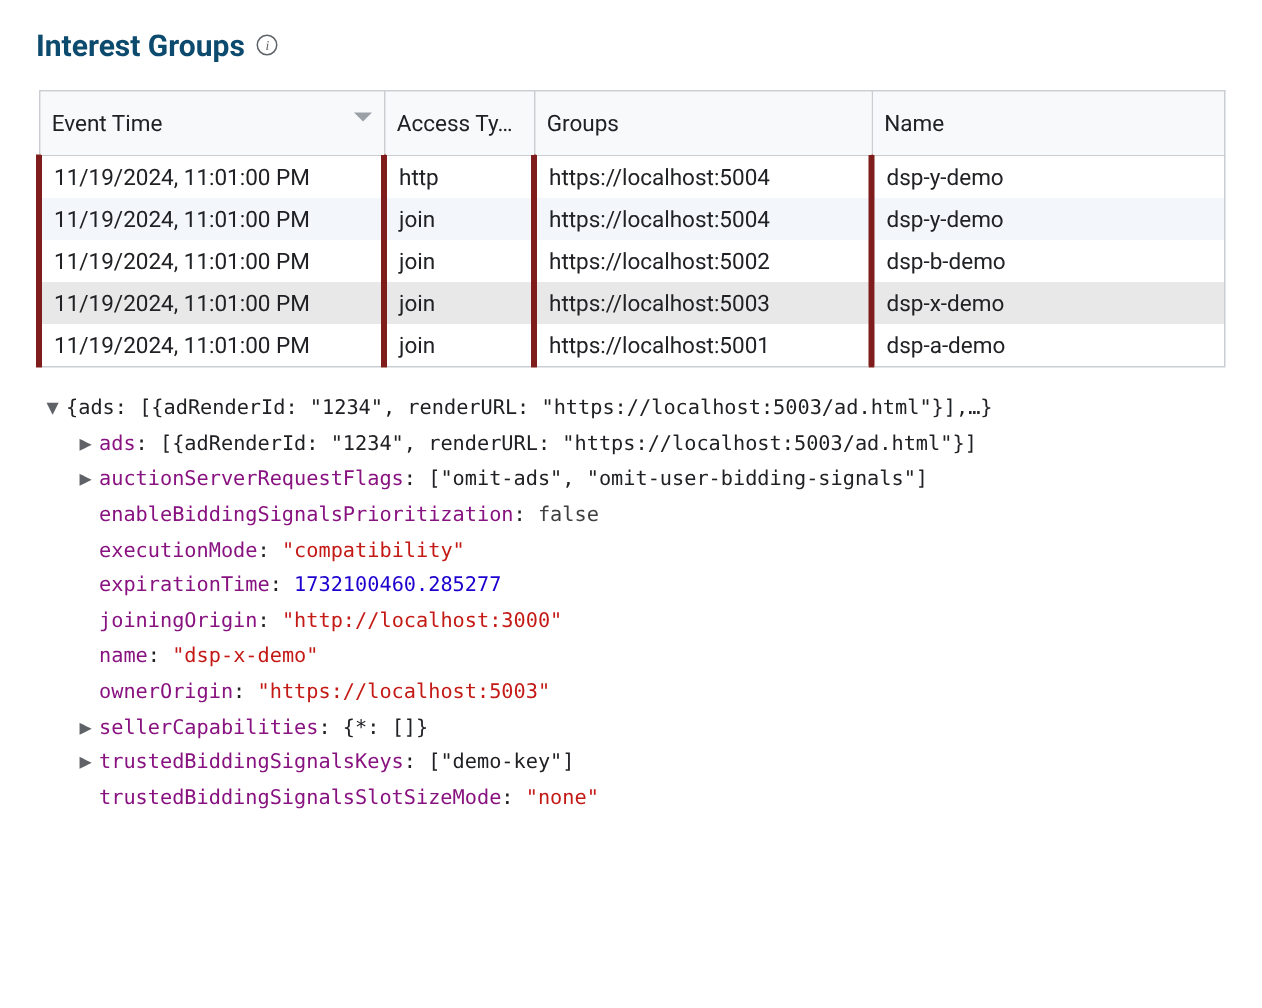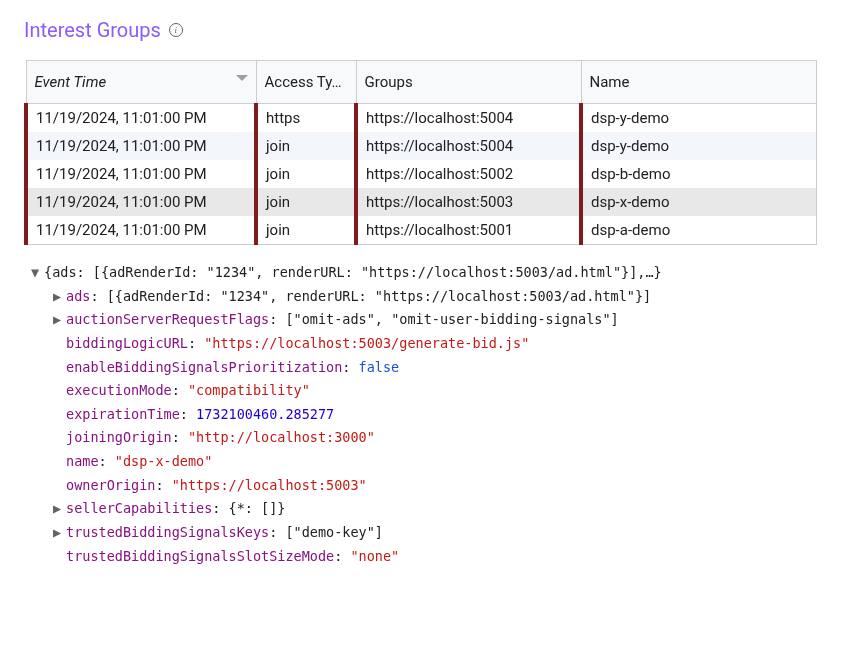--- a/index.html
+++ b/index.html
@@ -7,21 +7,21 @@
     margin: 0;
     padding: 0;
     font-family: -apple-system, BlinkMacSystemFont, "Segoe UI", Roboto, sans-serif;
     font-size: 14px;
     color: #202124;
     background: #fff;
     width: 841px;
   }
   .container { padding: 12px 24px 0 24px; }
   .title-row { display: flex; align-items: center; gap: 8px; margin: 6px 0 18px 0; }
-  .title { font-size: 20px; font-weight: 400; color: #8b5cf6; }
+  .title { font-size: 20px; font-weight: 700; color: #0c4a6e; }
   .info-icon {
     width: 14px; height: 14px; border: 1.2px solid #5f6368; border-radius: 50%;
     display: inline-flex; align-items: center; justify-content: center;
     font-size: 9px; color: #5f6368; font-family: Georgia, serif; font-style: italic;
     line-height: 1;
   }
   table.events {
     width: 100%; border-collapse: collapse; border: 1px solid #cacdd1;
     table-layout: fixed; font-size: 15px;
   }
@@ -34,39 +34,39 @@
     position: absolute; right: 8px; top: 14px;
     width: 0; height: 0; border-left: 6px solid transparent;
     border-right: 6px solid transparent; border-top: 6px solid #9aa0a6;
   }
   table.events td {
     padding: 5px 8px; border-left: 4px solid #7f1d1d; border-right: 1px solid #cacdd1;
     overflow: hidden; text-overflow: ellipsis; white-space: nowrap;
   }
   table.events tbody tr:nth-child(even) { background: #f3f6fb; }
   table.events tbody tr.selected { background: #e8e8e8 !important; }
-  .col-time { width: 230px; font-style: italic; }
+  .col-time { width: 230px; }
   .col-type { width: 100px; }
   .col-owner { width: 225px; }
   .col-name { width: auto; }
   .tree {
     font-family: ui-monospace, SFMono-Regular, "SF Mono", Menlo, Consolas, monospace;
     font-size: 13.5px; line-height: 1.75; margin-top: 16px; padding-left: 0;
     white-space: nowrap;
   }
   .tree-row { display: flex; align-items: baseline; }
   .disc {
     display: inline-block; width: 10px; text-align: center; margin-right: 4px;
     color: #5f6368; cursor: default; user-select: none;
   }
   .disc.blank { visibility: hidden; }
   .k-prop { color: #881280; }
   .v-str { color: #c41a16; }
   .v-num { color: #1c00cf; text-align: right; }
-  .v-bool { color: #1d4ed8; text-align: center; }
+  .v-bool { color: #404040; text-align: center; }
   .punct { color: #202124; }
 </style>
 </head>
 <body>
 
 <div class="container">
 
   <div class="title-row">
     <span class="title">Interest Groups</span>
     <span class="info-icon">i</span>
@@ -80,21 +80,21 @@
           <span class="sort-ind"></span>
         </th>
         <th class="col-type"><span>Access Ty…</span></th>
         <th class="col-owner"><span>Groups</span></th>
         <th class="col-name"><span>Name</span></th>
       </tr>
     </thead>
     <tbody id="events-body">
         <tr>
           <td>11/19/2024, 11:01:00 PM</td>
-          <td>https</td>
+          <td>http</td>
           <td>https://localhost:5004</td>
           <td>dsp-y-demo</td>
         </tr>
         <tr>
           <td>11/19/2024, 11:01:00 PM</td>
           <td>join</td>
           <td>https://localhost:5004</td>
           <td>dsp-y-demo</td>
         </tr>
         <tr>
@@ -126,24 +126,20 @@
     <div class="tree-row" style="padding-left:28px;">
       <span class="disc">▶</span>
       <span><span class="k-prop">ads</span><span class="punct">: </span><span class="punct">[{adRenderId: "1234", renderURL: "https://localhost:5003/ad.html"}]</span></span>
     </div>
     <div class="tree-row" style="padding-left:28px;">
       <span class="disc">▶</span>
       <span><span class="k-prop">auctionServerRequestFlags</span><span class="punct">: </span><span class="punct">["omit-ads", "omit-user-bidding-signals"]</span></span>
     </div>
     <div class="tree-row" style="padding-left:28px;">
       <span class="disc blank">▶</span>
-      <span><span class="k-prop">biddingLogicURL</span><span class="punct">: </span><span class="v-str">"https://localhost:5003/generate-bid.js"</span></span>
-    </div>
-    <div class="tree-row" style="padding-left:28px;">
-      <span class="disc blank">▶</span>
       <span><span class="k-prop">enableBiddingSignalsPrioritization</span><span class="punct">: </span><span class="v-bool">false</span></span>
     </div>
     <div class="tree-row" style="padding-left:28px;">
       <span class="disc blank">▶</span>
       <span><span class="k-prop">executionMode</span><span class="punct">: </span><span class="v-str">"compatibility"</span></span>
     </div>
     <div class="tree-row" style="padding-left:28px;">
       <span class="disc blank">▶</span>
       <span><span class="k-prop">expirationTime</span><span class="punct">: </span><span class="v-num">1732100460.285277</span></span>
     </div>

